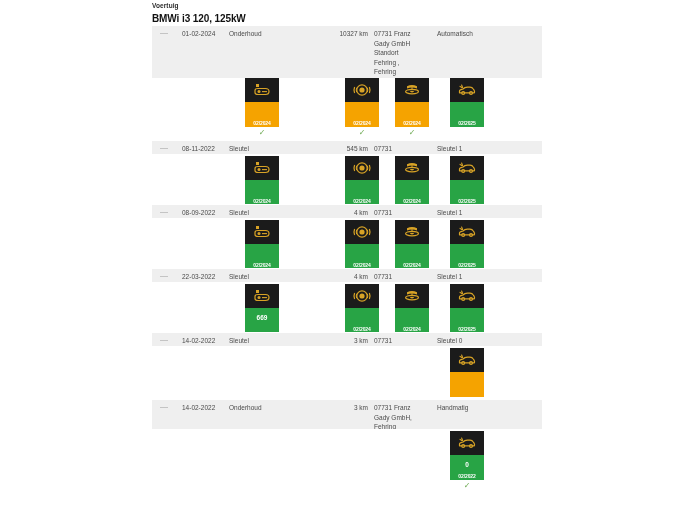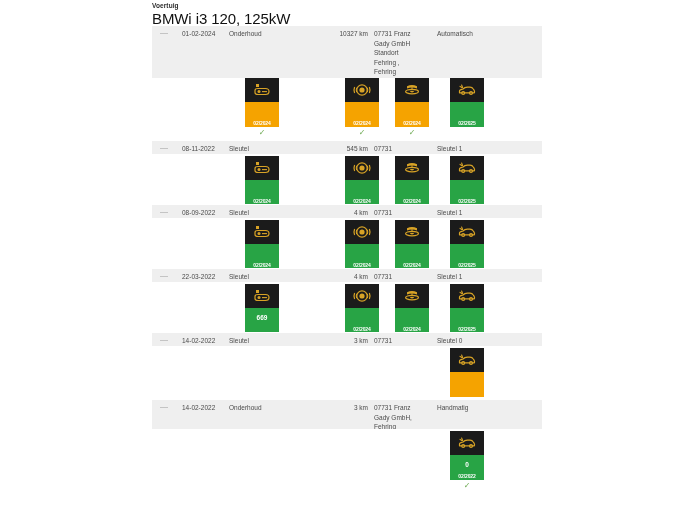--- a/index.html
+++ b/index.html
@@ -22,22 +22,22 @@
   }
   .hdr-eyebrow {
     font-size: 6.5px;
     font-weight: bold;
     color: #2b2b2b;
     letter-spacing: 0.1px;
     line-height: 9px;
     padding-top: 1px;
   }
   .hdr-title {
-    font-size: 15px;
-    font-weight: normal;
+    font-size: 10px;
+    font-weight: bold;
     color: #111111;
     line-height: 14px;
     padding-top: 2px;
     letter-spacing: -0.1px;
   }
   .hdr-vin {
     font-size: 5.5px;
     color: #9b9b9b;
     line-height: 8px;
     padding-top: 2px;

